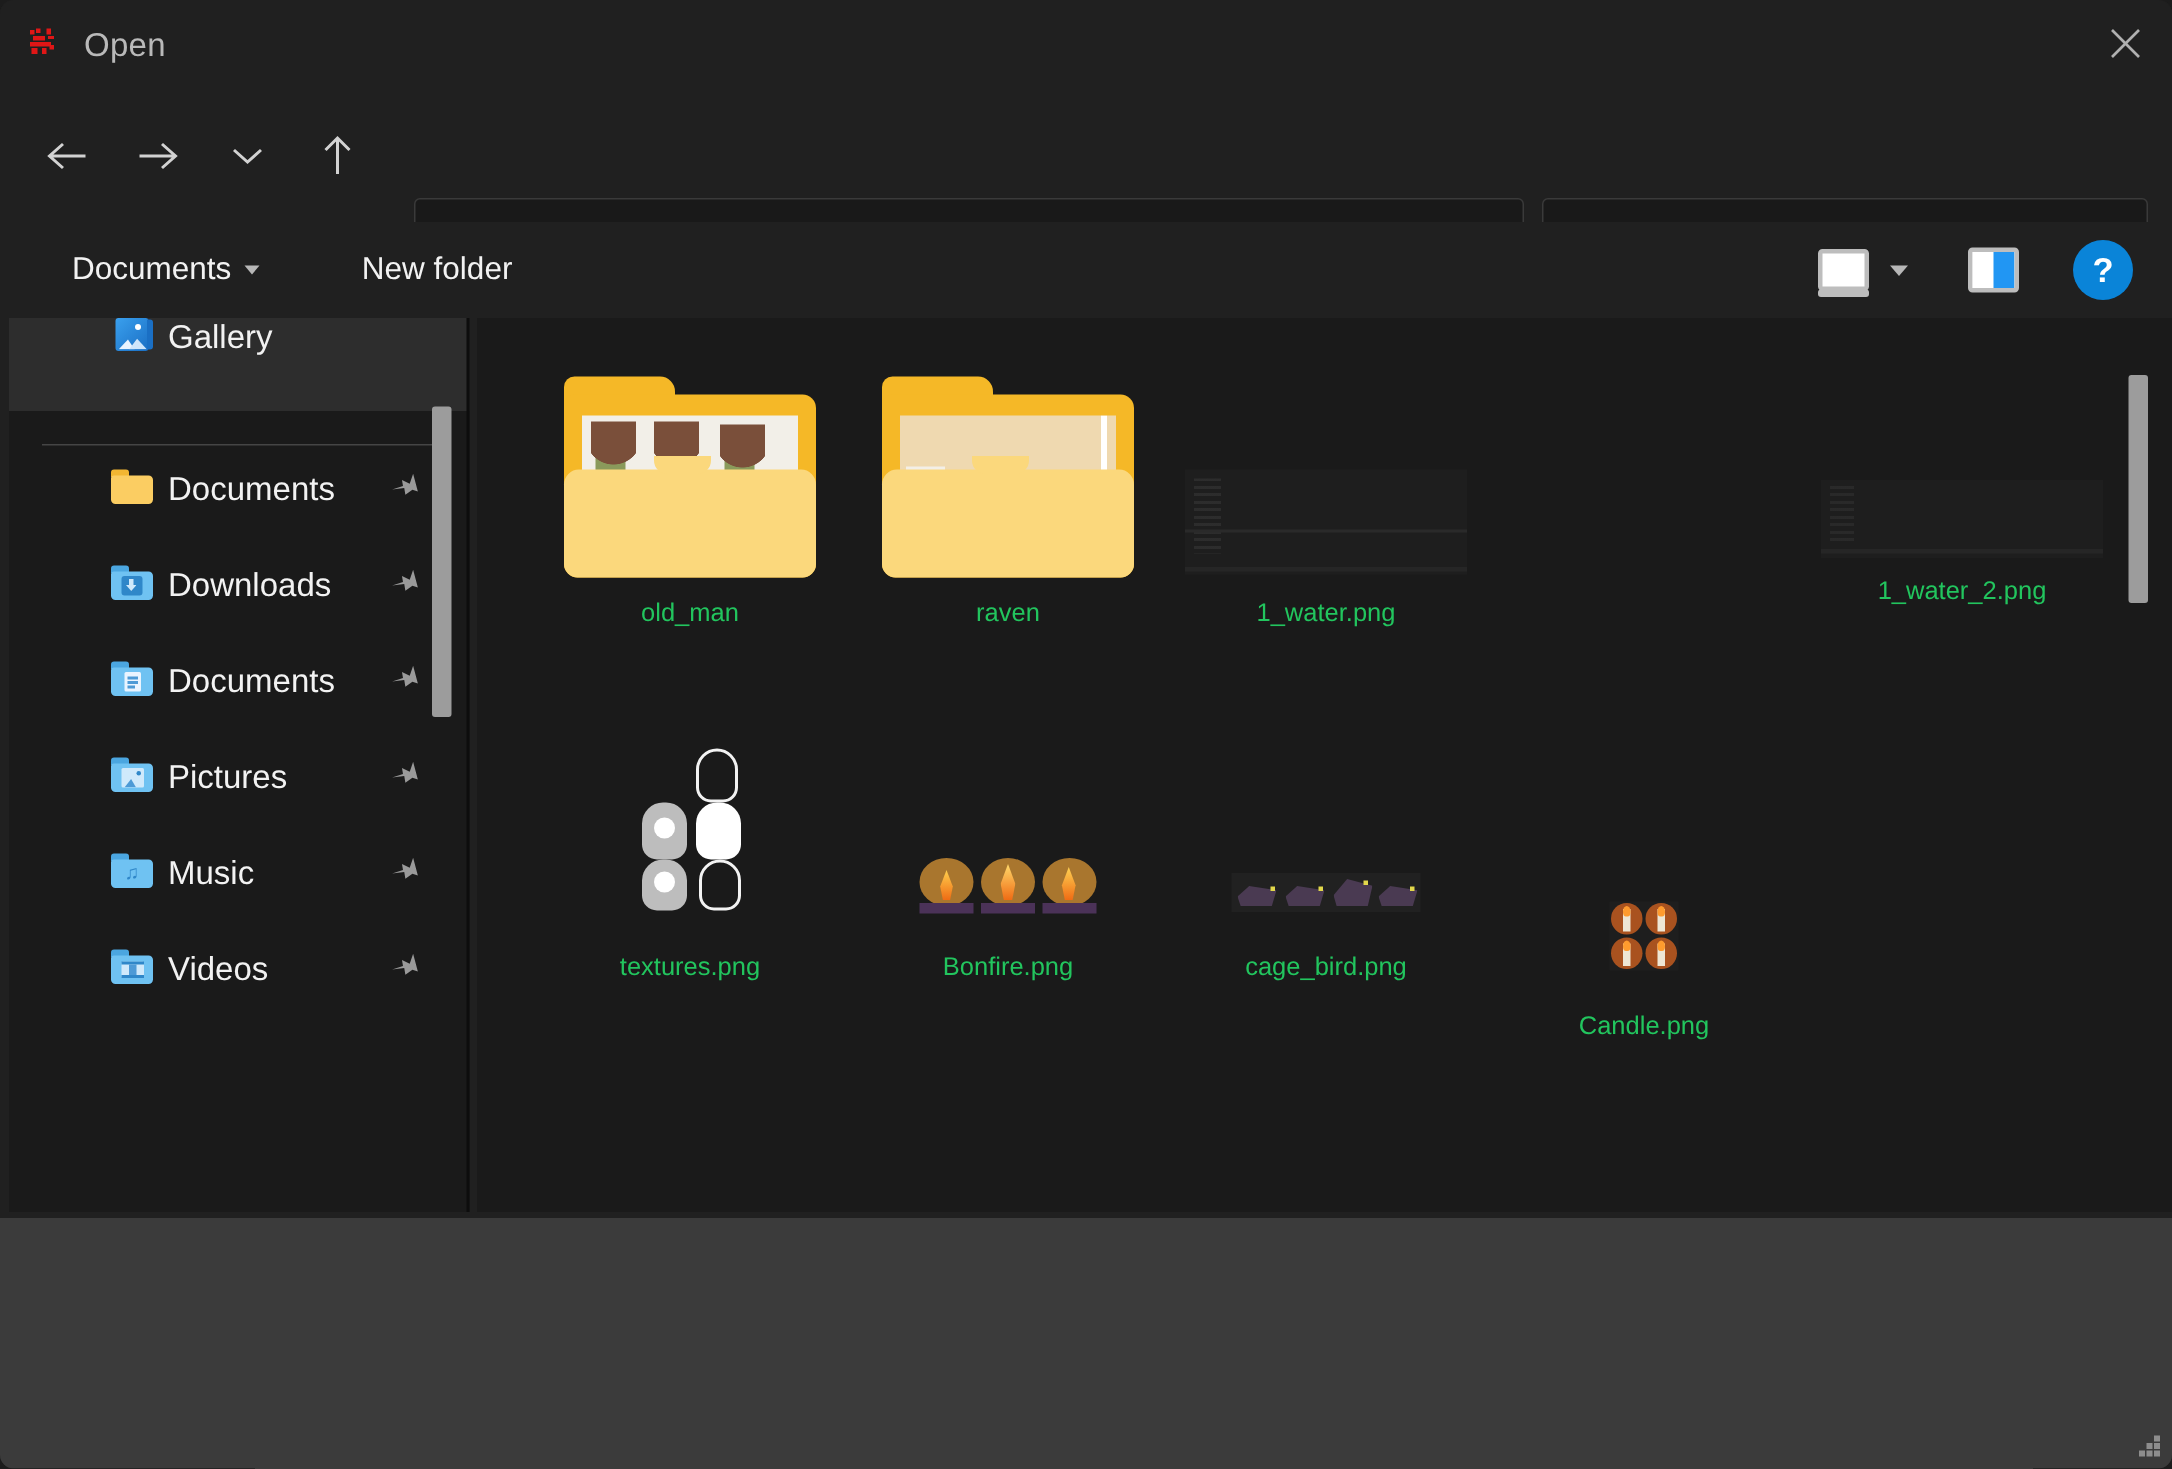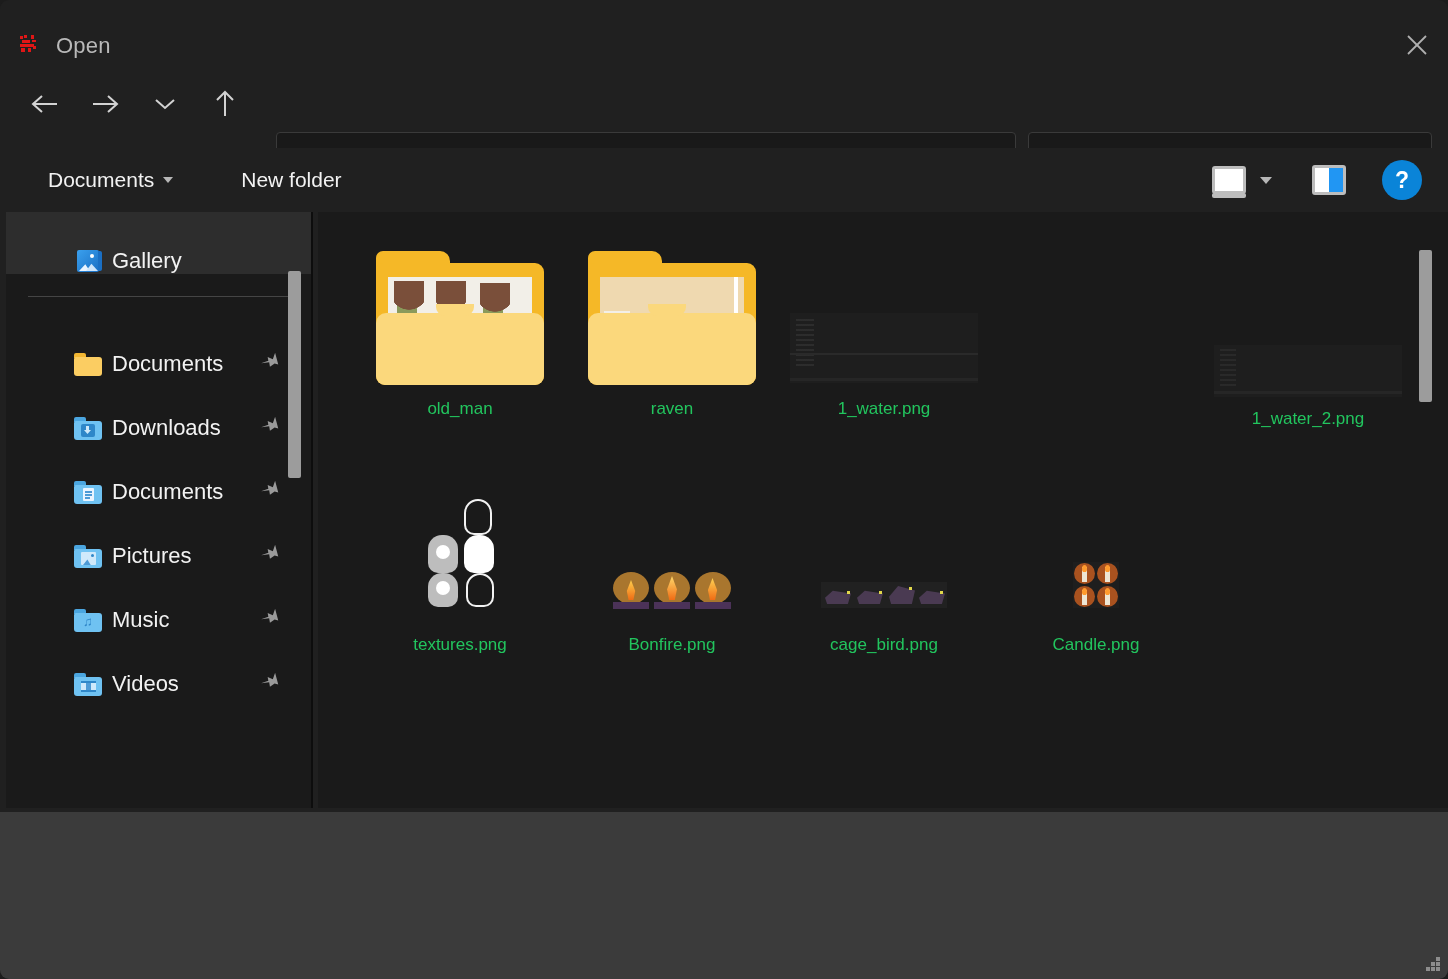--- a/index.html
+++ b/index.html
@@ -11,21 +11,21 @@
     overflow: hidden;
   }
   .window {
     position: absolute; inset: 0;
     background: #202020;
     border-radius: 9px;
     overflow: hidden;
   }
   
   .titlebar {
-    position: absolute; left: 0; top: 16px; width: 1448px; height: 60px;
+    position: absolute; left: 0; top: 0; width: 1448px; height: 60px;
     background: #202020;
     display: flex; align-items: center;
   }
   .title-icon {
     width: 24px; height: 24px; margin-left: 18px; margin-right: 14px;
     position: relative;
   }
   .px { position: absolute; background: #e01616; }
   .title-text {
     color: #b9b9b9; font-size: 22px; letter-spacing: .2px;
@@ -123,21 +123,21 @@
     background: #0a84d8; color: #fff; font-size: 23px; font-weight: bold;
     display: flex; align-items: center; justify-content: center;
   }
 
   
   .sidebar {
     position: absolute; left: 6px; top: 212px; width: 307px; height: 596px;
     background: #1a1a1a; overflow: hidden;
   }
   .side-item {
-    height: 64px; display: flex; align-items: flex-end; padding-left: 66px;
+    height: 64px; display: flex; align-items: flex-start; padding-left: 66px;
     position: relative;
   }
   .side-item.gallery {
     background: #2d2d2d; height: 62px; padding-left: 66px;
   }
   .side-label { color: #f2f2f2; font-size: 22px; }
   .side-ico { position: absolute; left: 68px; width: 28px; height: 24px; }
   .side-text { margin-left: 40px; }
   .sep {
     height: 1px; background: #454545; margin: 22px 22px 16px 22px;
@@ -493,21 +493,21 @@
           <div style="width:188px;height:70px;background:#1e1e1e;position:relative;margin-top:60px;">
             <span style="position:absolute;left:6px;top:6px;width:18px;height:50px;background:repeating-linear-gradient(#2f2f2f 0 2px,#1e1e1e 2px 5px);opacity:.85;"></span>
             <span style="position:absolute;left:0;top:40px;width:188px;height:2px;background:#2a2a2a;"></span>
             <span style="position:absolute;left:0;bottom:2px;width:188px;height:3px;background:#262626;"></span>
           </div>
         </div>
         <div class="fname">1_water.png</div>
       </div>
 
 
-      <div class="fitem" style="left:884px;top:34px;">
+      <div class="fitem" style="left:884px;top:9px;">
         <div class="thumb-wrap">
           <div style="width:188px;height:52px;background:#1e1e1e;position:relative;margin-top:86px;">
             <span style="position:absolute;left:6px;top:4px;width:16px;height:40px;background:repeating-linear-gradient(#2c2c2c 0 2px,#1e1e1e 2px 5px);opacity:.8;"></span>
             <span style="position:absolute;left:0;bottom:3px;width:188px;height:3px;background:#262626;"></span>
           </div>
         </div>
         <div class="fname">1_water_2.png</div>
       </div>
 
       <div class="fitem" style="left:36px;top:260px;">
@@ -551,21 +551,21 @@
             <span style="position:absolute;left:52px;top:4px;width:14px;height:24px;background:linear-gradient(#ffd96b,#ef6c14);clip-path:polygon(50% 0,85% 55%,70% 100%,30% 100%,15% 55%);"></span>
             <span style="position:absolute;left:41px;top:30px;width:36px;height:7px;background:#4b3258;"></span>
             <span style="position:absolute;left:82px;top:0;width:36px;height:32px;background:#a9762e;border-radius:50%;"></span>
             <span style="position:absolute;left:93px;top:6px;width:13px;height:22px;background:linear-gradient(#ffd253,#ef6c14);clip-path:polygon(50% 0,85% 55%,70% 100%,30% 100%,15% 55%);"></span>
             <span style="position:absolute;left:82px;top:30px;width:36px;height:7px;background:#4b3258;"></span>
           </div>
         </div>
         <div class="fname">Bonfire.png</div>
       </div>
 
-      <div class="fitem" style="left:672px;top:260px;">
+      <div class="fitem" style="left:672px;top:260px;justify-content:flex-end;">
         <div class="thumb-wrap">
           <div style="width:46px;height:46px;position:relative;margin-top:62px;background:#1e1e1e;">
             <span style="position:absolute;left:1px;top:1px;width:21px;height:21px;background:#a9521f;border-radius:50%;"></span>
             <span style="position:absolute;left:24px;top:1px;width:21px;height:21px;background:#a9521f;border-radius:50%;"></span>
             <span style="position:absolute;left:1px;top:24px;width:21px;height:21px;background:#a9521f;border-radius:50%;"></span>
             <span style="position:absolute;left:24px;top:24px;width:21px;height:21px;background:#a9521f;border-radius:50%;"></span>
             <span style="position:absolute;left:9px;top:5px;width:5px;height:15px;background:#eee6d4;"></span>
             <span style="position:absolute;left:32px;top:5px;width:5px;height:15px;background:#eee6d4;"></span>
             <span style="position:absolute;left:9px;top:28px;width:5px;height:15px;background:#eee6d4;"></span>
             <span style="position:absolute;left:32px;top:28px;width:5px;height:15px;background:#eee6d4;"></span>

